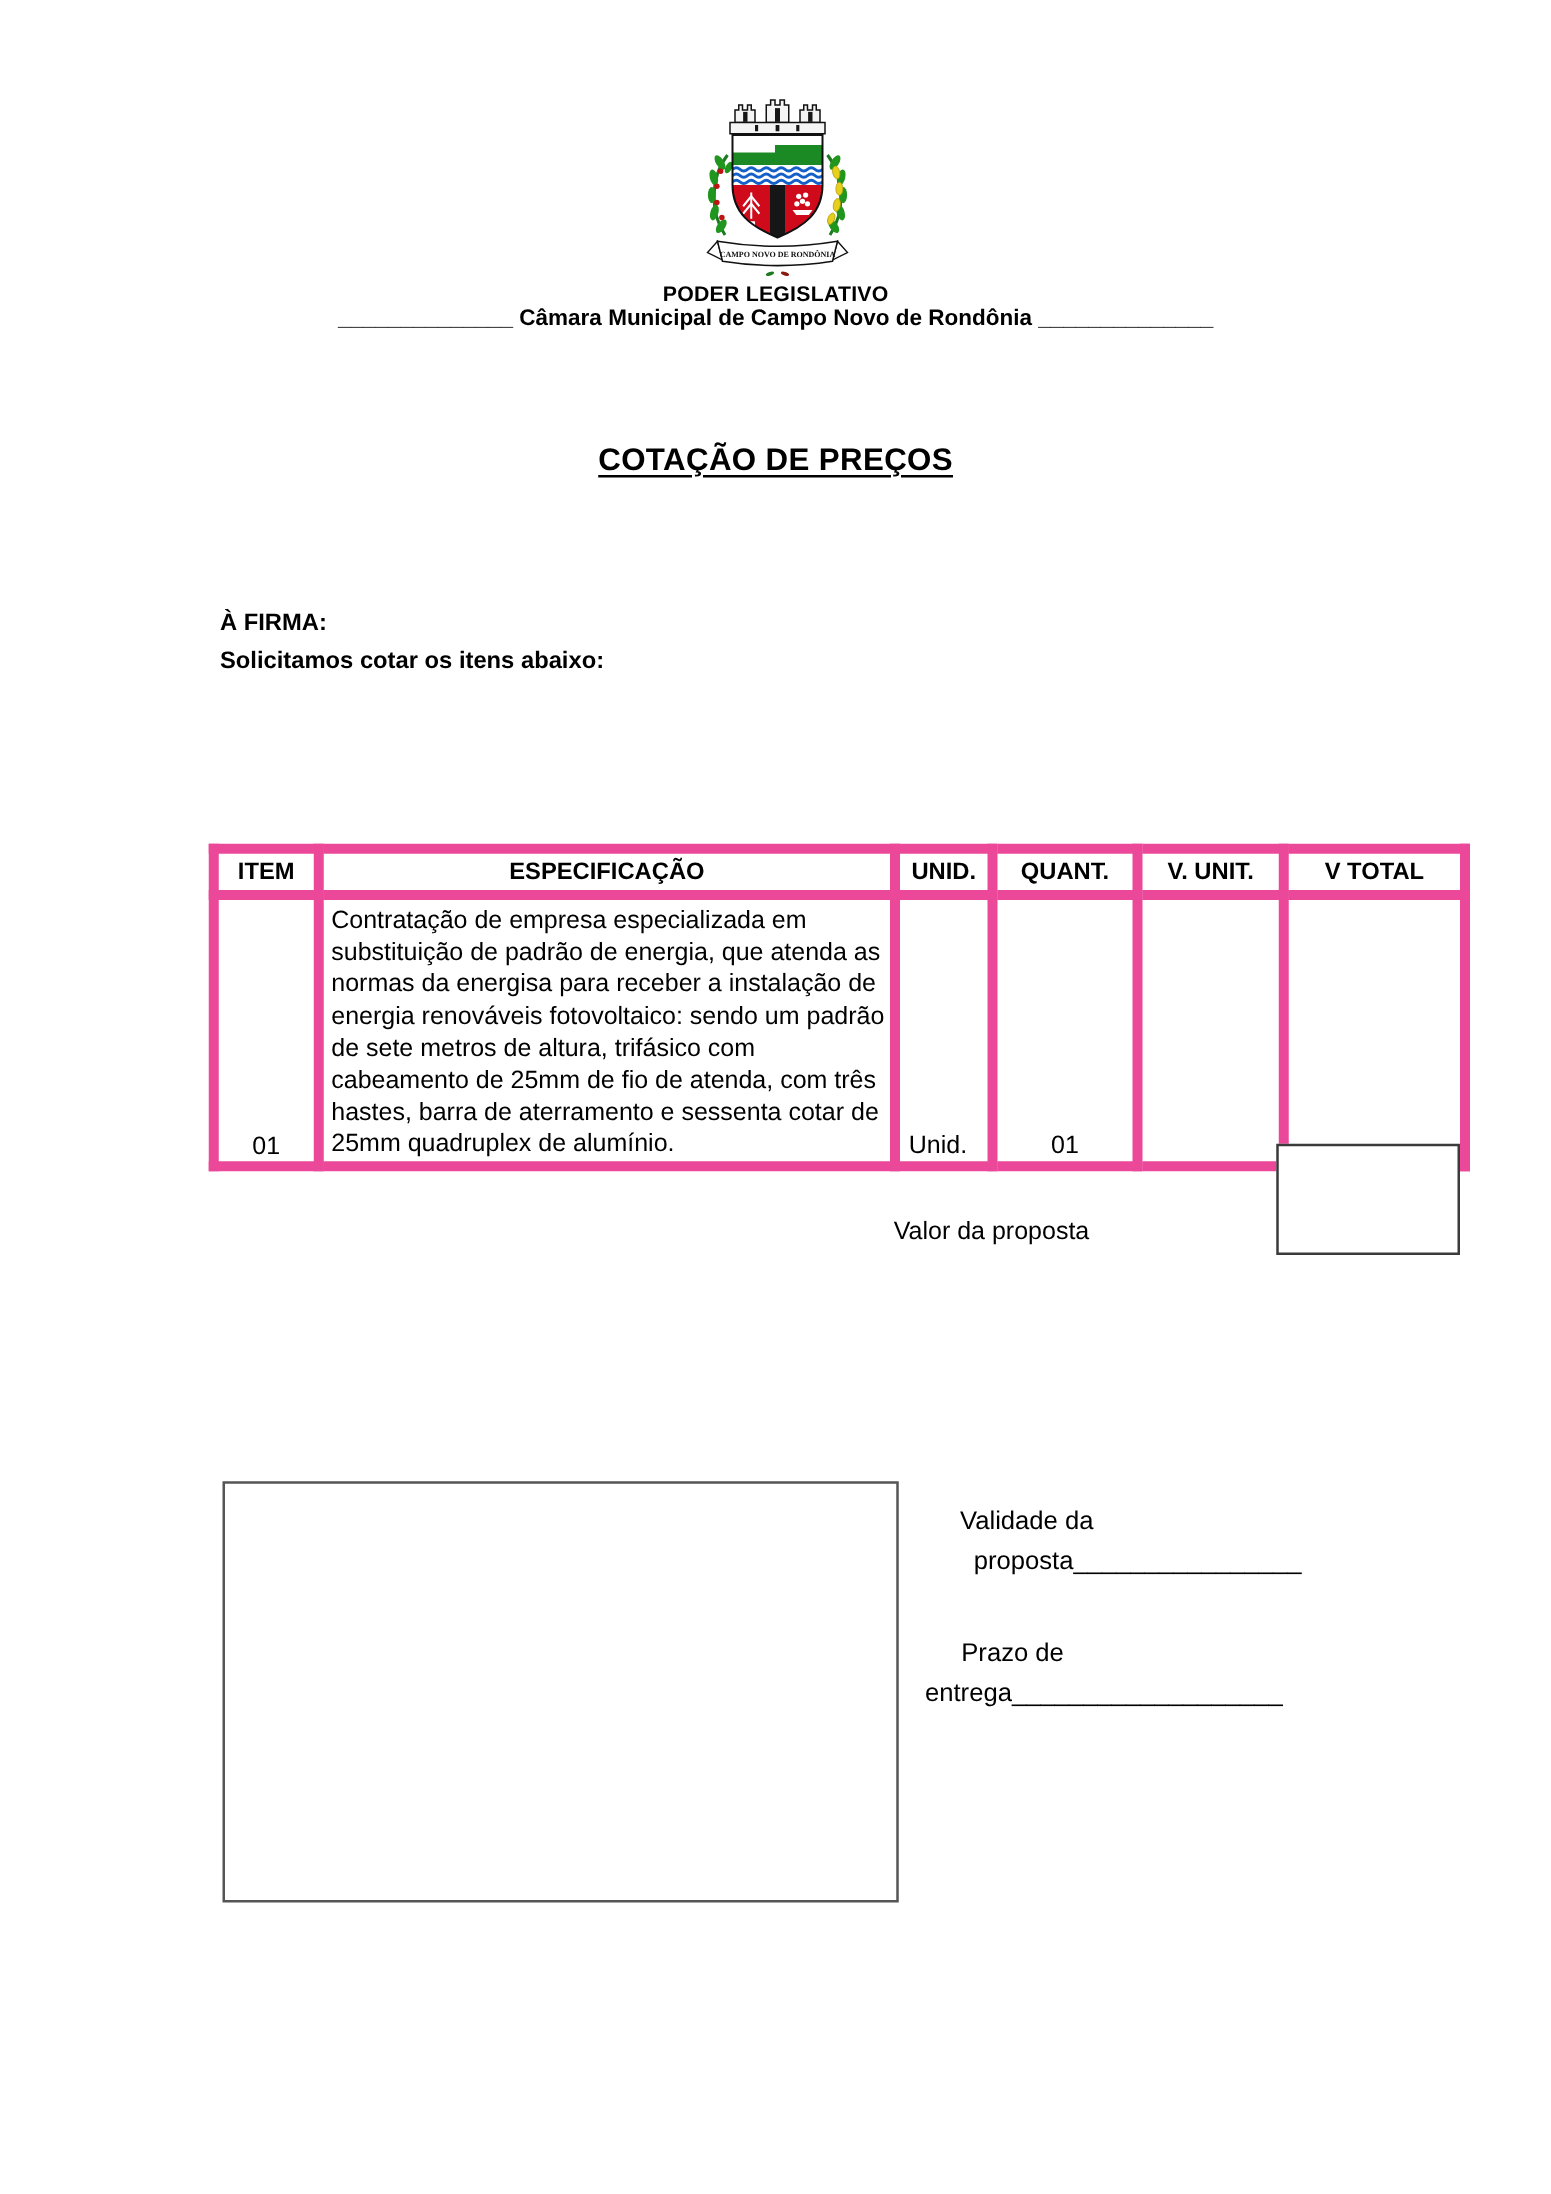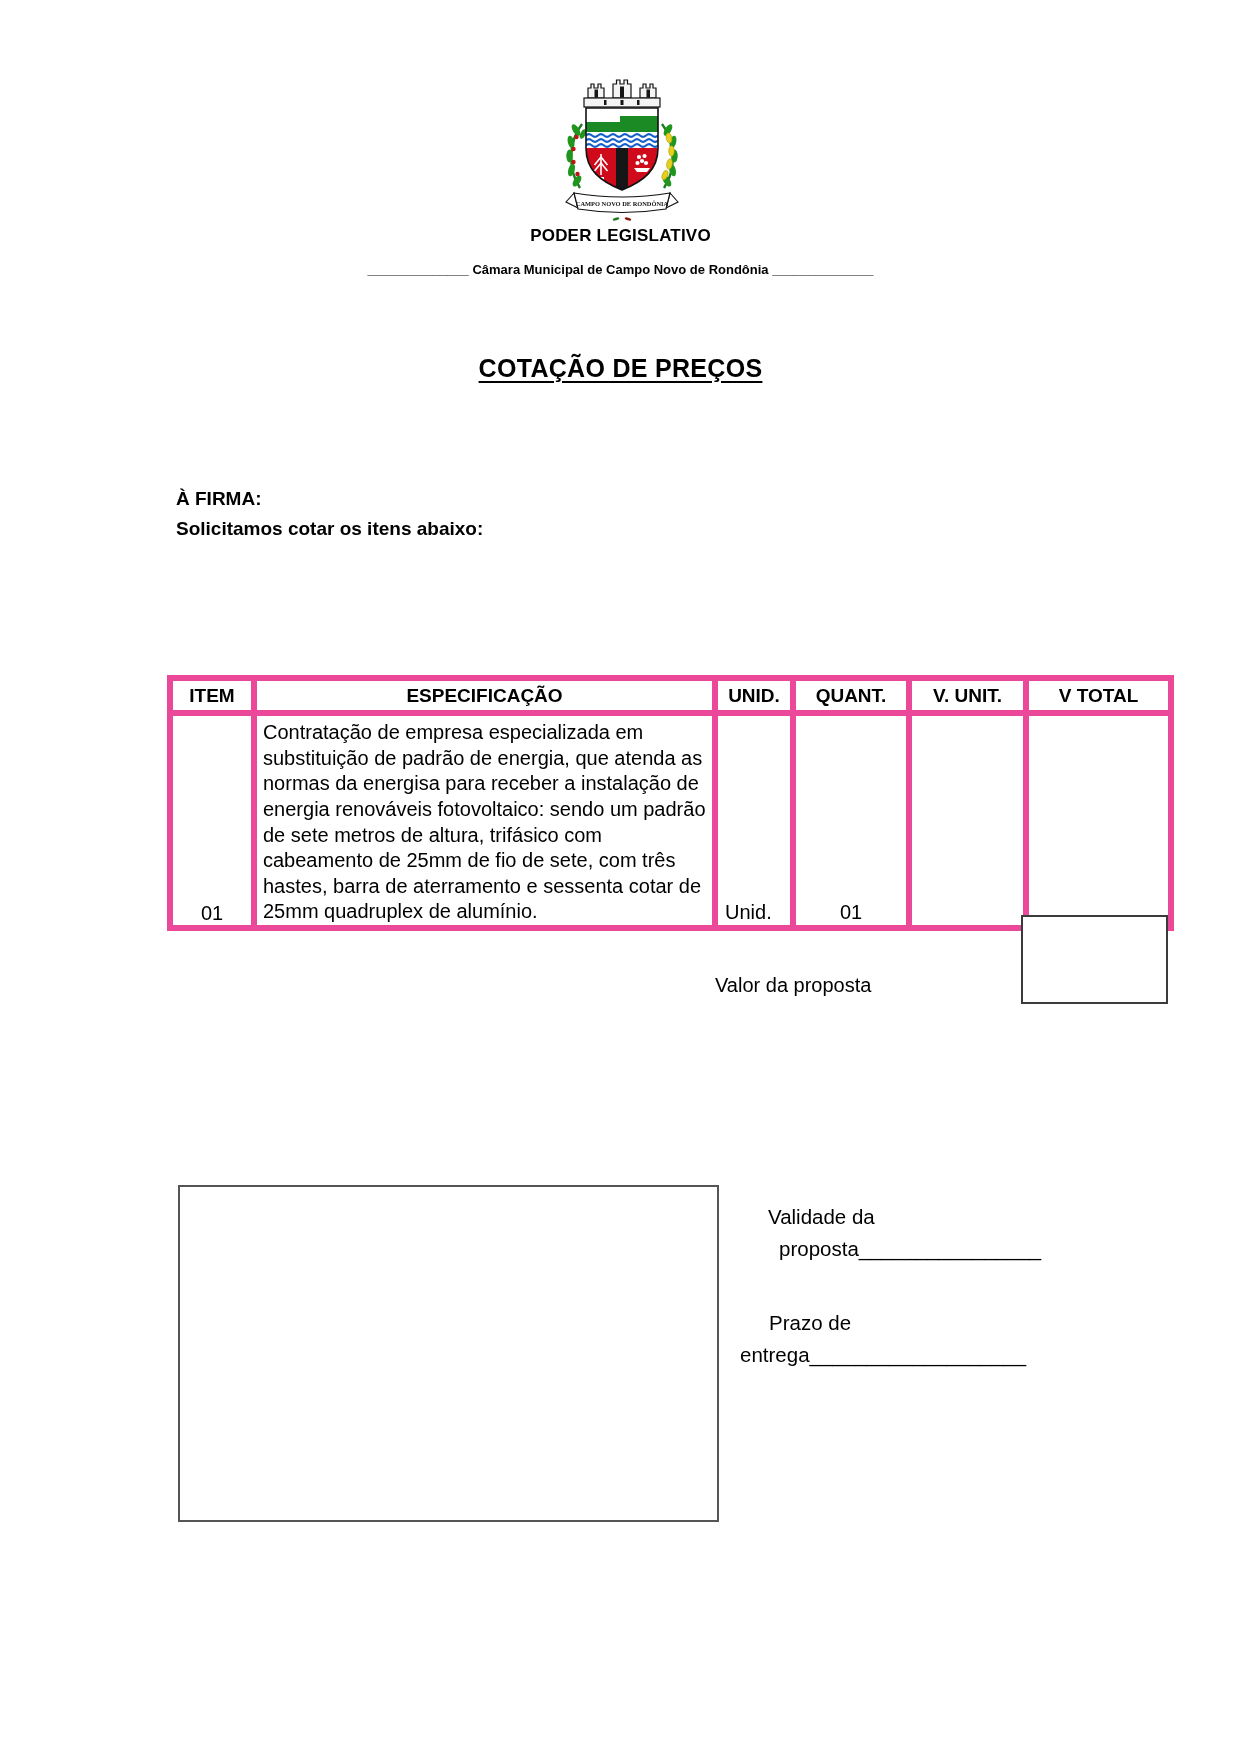--- a/index.html
+++ b/index.html
@@ -9,37 +9,37 @@
     margin:0 auto;
     background:#fff;
     color:#000000;
     font-family:"Liberation Sans", sans-serif;
     overflow:hidden;
   }
   .abs { position:absolute; }
   .centered { left:0; width:100%; text-align:center; }
 
   .org-top   { top:226px; font-size:17px; font-weight:bold; letter-spacing:.2px; }
-  .org-line  { top:262px; font-size:13px; font-weight:bold; }
+  .org-line  { top:244px; font-size:18px; font-weight:bold; }
 
   .doc-title {
     top:354px; font-size:25px; font-weight:bold;
     text-decoration:underline; text-decoration-thickness:2px; text-underline-offset:4px;
     letter-spacing:.3px;
   }
 
   .firma     { left:176px; top:488px; font-size:19px; font-weight:bold; }
   .solicita  { left:176px; top:518px; font-size:19px; font-weight:bold; }
 
   table.quote {
     position:absolute; left:167px; top:675px;
     border-collapse:collapse; table-layout:fixed;
     width:1001px;
   }
-  table.quote th, table.quote td { border:6px solid #ec4899; }
+  table.quote th, table.quote td { border:8px solid #ec4899; }
   table.quote th {
     height:29px; font-size:19px; font-weight:bold;
     text-align:center; padding:0 1px; font-family:"Liberation Sans",sans-serif;
   }
   table.quote td {
     height:207px; vertical-align:bottom;
     font-family:Liberation Sans, sans-serif;
     font-size:20px;
   }
   td.spec-cell { vertical-align:top; overflow:hidden; padding:1px 0 0 6px; }
@@ -202,21 +202,21 @@
     </thead>
     <tbody>
       <tr>
         <td class="item-cell">01</td>
         <td class="spec-cell">
           <div class="spec-line">Contratação de empresa especializada em</div>
           <div class="spec-line">substituição de padrão de energia, que atenda as</div>
           <div class="spec-line">normas da energisa para receber a instalação de</div>
           <div class="spec-line">energia renováveis fotovoltaico: sendo um padrão</div>
           <div class="spec-line">de sete metros de altura, trifásico com</div>
-          <div class="spec-line">cabeamento de 25mm de fio de sete, com três</div>
+          <div class="spec-line">cabeamento de 25mm de fio de atenda, com três</div>
           <div class="spec-line">hastes, barra de aterramento e sessenta cotar de</div>
           <div class="spec-line">25mm quadruplex de alumínio.</div>
         </td>
         <td class="unit-cell">Unid.</td>
         <td class="quant-cell">01</td>
         <td></td>
         <td></td>
       </tr>
     </tbody>
   </table>

